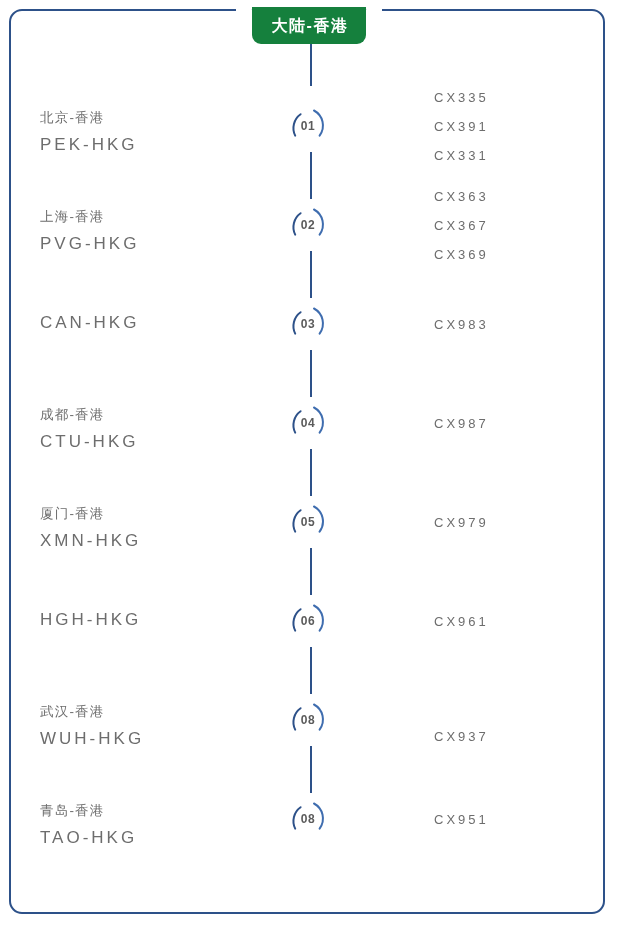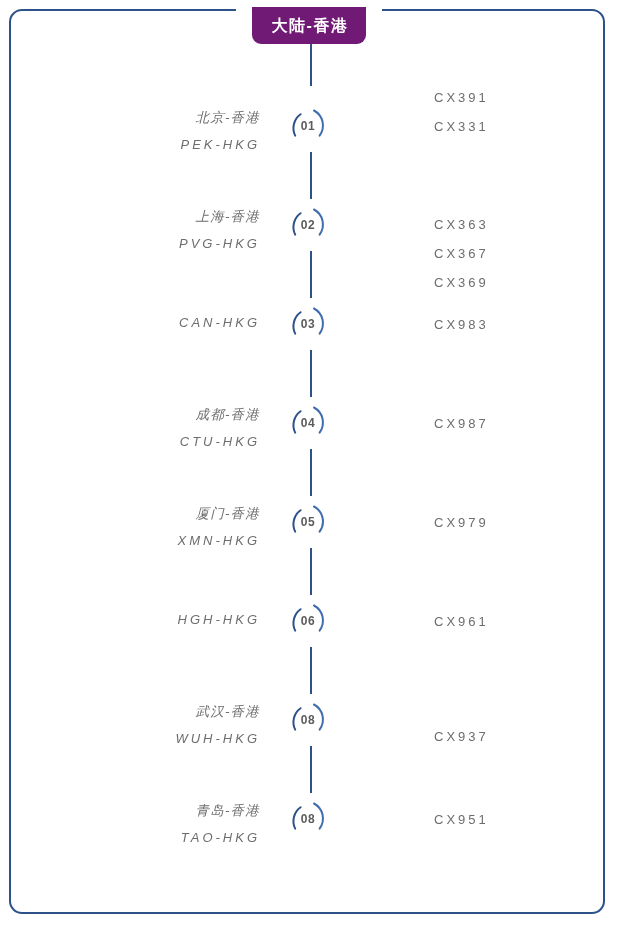--- a/index.html
+++ b/index.html
@@ -41,21 +41,21 @@
     top: 0;
     width: 618px;
     height: 46px;
     display: flex;
     justify-content: center;
     align-items: flex-start;
     z-index: 5;
   }
   .badge {
     position: relative;
-    background: #701a75;
+    background: #15803d;
     color: #ffffff;
     font-size: 16px;
     font-weight: bold;
     letter-spacing: 1.5px;
     line-height: 1;
     padding: 11px 18px 10px 20px;
     border-radius: 0 0 9px 9px;
     margin-top: 7px;
     white-space: nowrap;
   }
@@ -98,32 +98,30 @@
     width: 618px;
     height: 0;
   }
 
   
   .route {
     position: absolute;
     right: 358px;       
     top: -18px;
     width: 220px;
-    text-align: right;
-    font-style: italic;
   }
   .route-cn {
     font-size: 13.5px;
     color: #6d6d6d;
     letter-spacing: 1.2px;
     line-height: 20px;
     white-space: nowrap;
   }
   .route-code {
-    font-size: 13px;
+    font-size: 17px;
     color: #6d6d6d;
     letter-spacing: 3px;
     line-height: 20px;
     margin-top: 7px;
     white-space: nowrap;
   }
 
   
   .marker {
     position: absolute;
@@ -196,38 +194,39 @@
           <div class="route-code">PEK-HKG</div>
         </div>
         <div class="marker">
           <svg width="48" height="48" viewBox="0 0 48 48" aria-hidden="true">
             <path d="M 9.2 33.6 A 17 17 0 0 1 14.6 12.2" fill="none" stroke="#2d5189" stroke-width="2" stroke-linecap="round"></path>
             <path d="M 28.0 8.5 A 17 17 0 0 1 33.6 33.6" fill="none" stroke="#3f6daf" stroke-width="2" stroke-linecap="round"></path>
           </svg>
           <div class="marker-num">01</div>
         </div>
         <div class="flights" style="top: -43.5px;">
+          <div class="flight">CX335</div>
           <div class="flight">CX391</div>
           <div class="flight">CX331</div>
         </div>
       </div>
       <div class="row" style="top: 225px;">
         <div class="connector" style="top: 26px; height: 47px;"></div>
         <div class="route">
           <div class="route-cn">上海-香港</div>
           <div class="route-code">PVG-HKG</div>
         </div>
         <div class="marker">
           <svg width="48" height="48" viewBox="0 0 48 48" aria-hidden="true">
             <path d="M 9.2 33.6 A 17 17 0 0 1 14.6 12.2" fill="none" stroke="#2d5189" stroke-width="2" stroke-linecap="round"></path>
             <path d="M 28.0 8.5 A 17 17 0 0 1 33.6 33.6" fill="none" stroke="#3f6daf" stroke-width="2" stroke-linecap="round"></path>
           </svg>
           <div class="marker-num">02</div>
         </div>
-        <div class="flights" style="top: -43.5px; margin-top: 28px;">
+        <div class="flights" style="top: -43.5px;">
           <div class="flight">CX363</div>
           <div class="flight">CX367</div>
           <div class="flight">CX369</div>
         </div>
       </div>
       <div class="row" style="top: 324px;">
         <div class="connector" style="top: 26px; height: 47px;"></div>
         <div class="route">
           <div class="route-code">CAN-HKG</div>
         </div>

